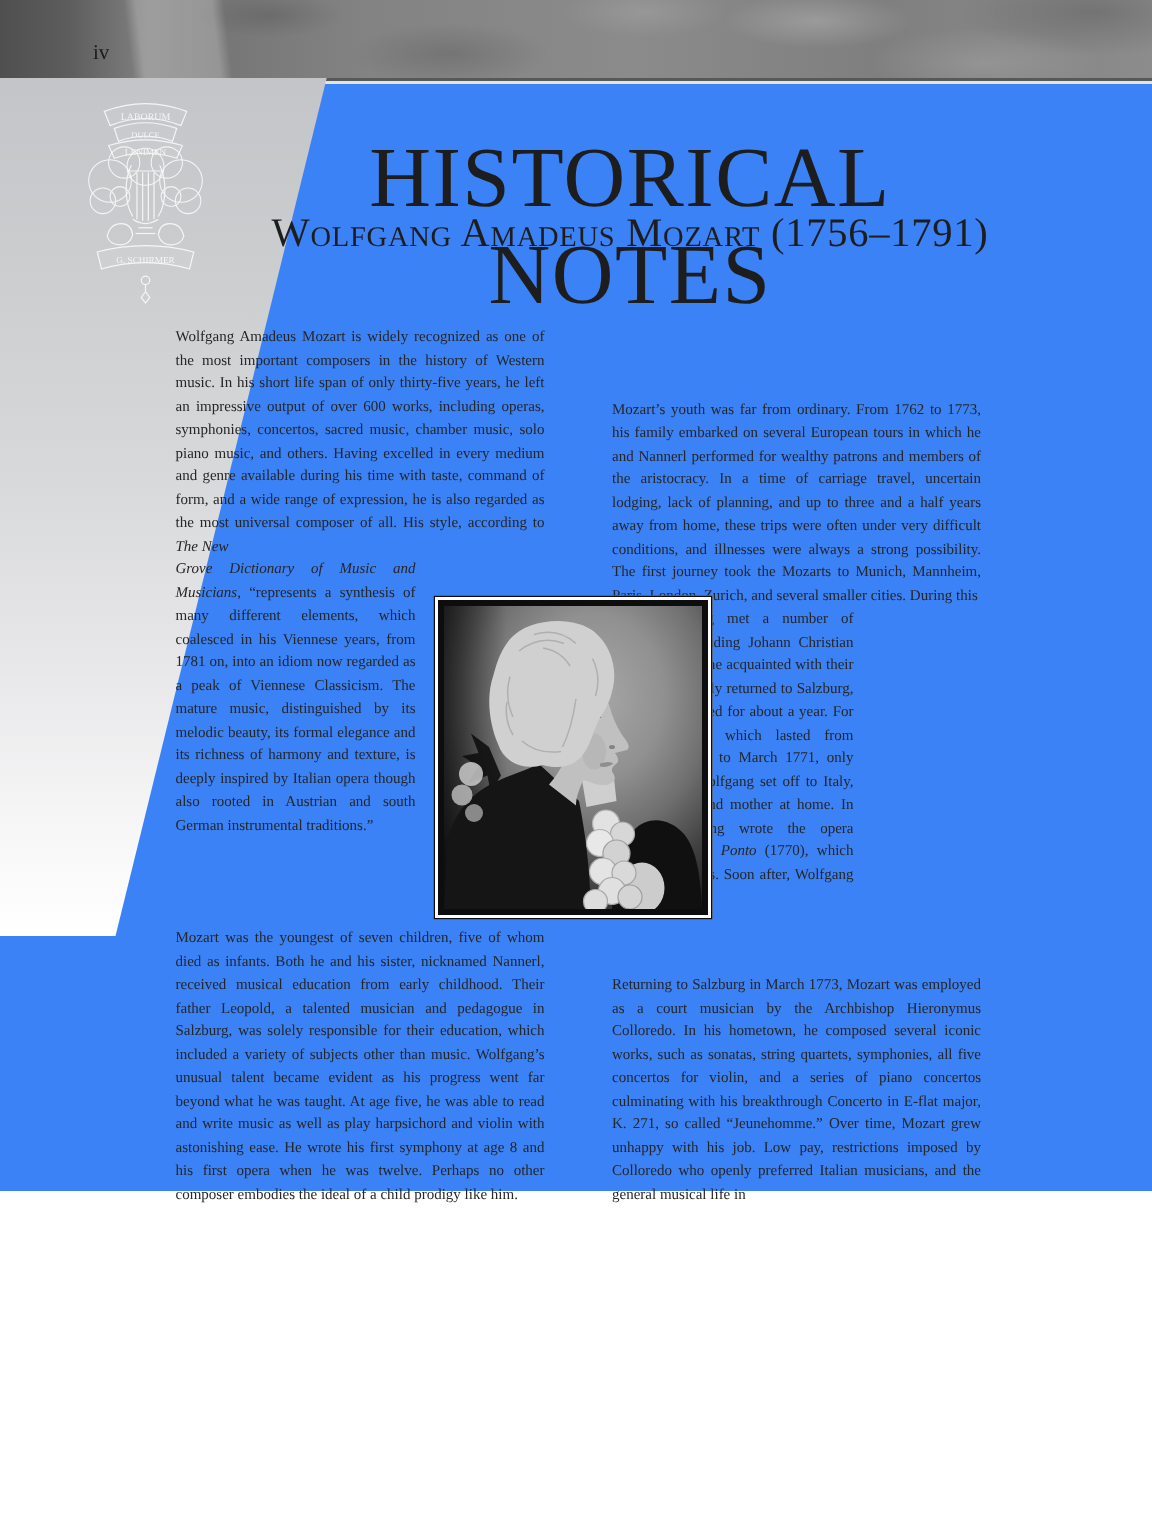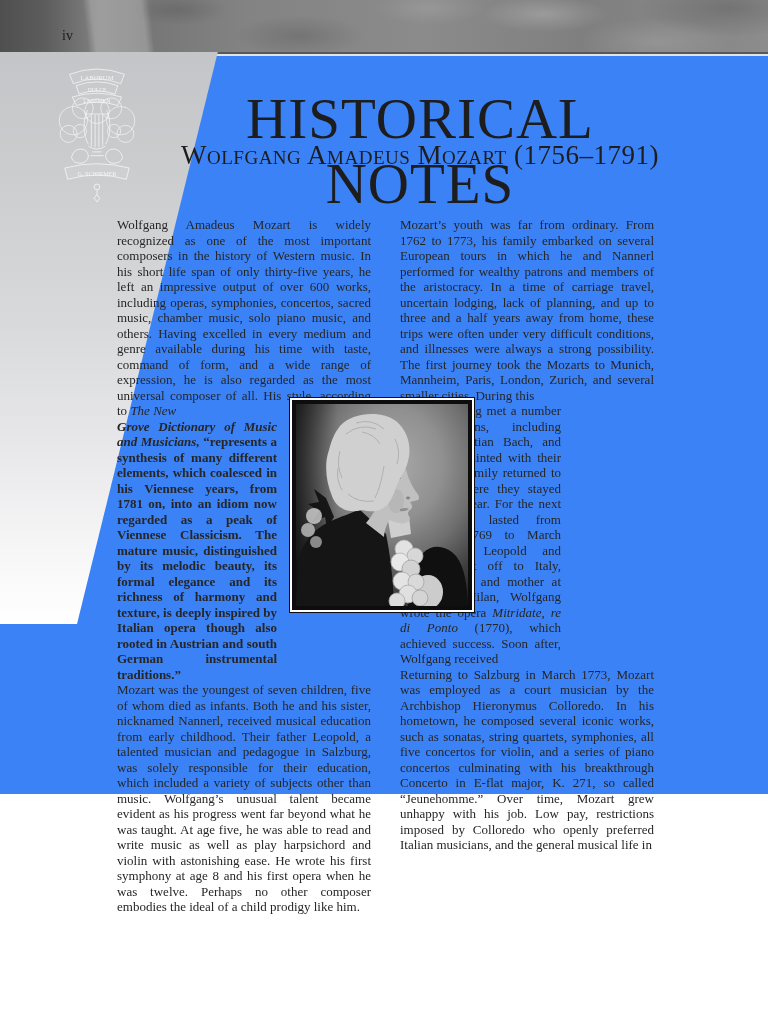--- a/index.html
+++ b/index.html
@@ -49,26 +49,26 @@
   }
   .subtitle{
     position:absolute;left:160px;top:140px;width:520px;margin:0;
     text-align:center;font-weight:400;font-size:27px;letter-spacing:.5px;
     font-variant:small-caps;color:#1d1d1d;
   }
 
   
   .columns{
     position:absolute;left:117px;top:217px;width:537px;
-    display:flex;gap:29px;
-    font-size:13px;line-height:15.5px;color:#262626;
+    display:flex;gap:45px;
+    font-size:10px;line-height:15.5px;color:#262626;align-items:flex-end;
   }
   .col{width:254px;}
   .col p{margin:0;text-align:justify;}
-  .narrow-left{width:160px;min-height:246px;font-weight:bold;}
+  .narrow-left{width:160px;min-height:246px;}
   .narrow-right{width:161px;margin-left:auto;min-height:244px;}
   .para-gap{margin-top:15px;}
   i{font-style:italic;}
 
   
   .portrait-frame{
     position:absolute;left:289px;top:397px;
     background:#ffffff;border:1px solid #0d0d0d;padding:2px;
   }
   .portrait-inner{border:4px solid #0d0d0d;font-size:0;}

